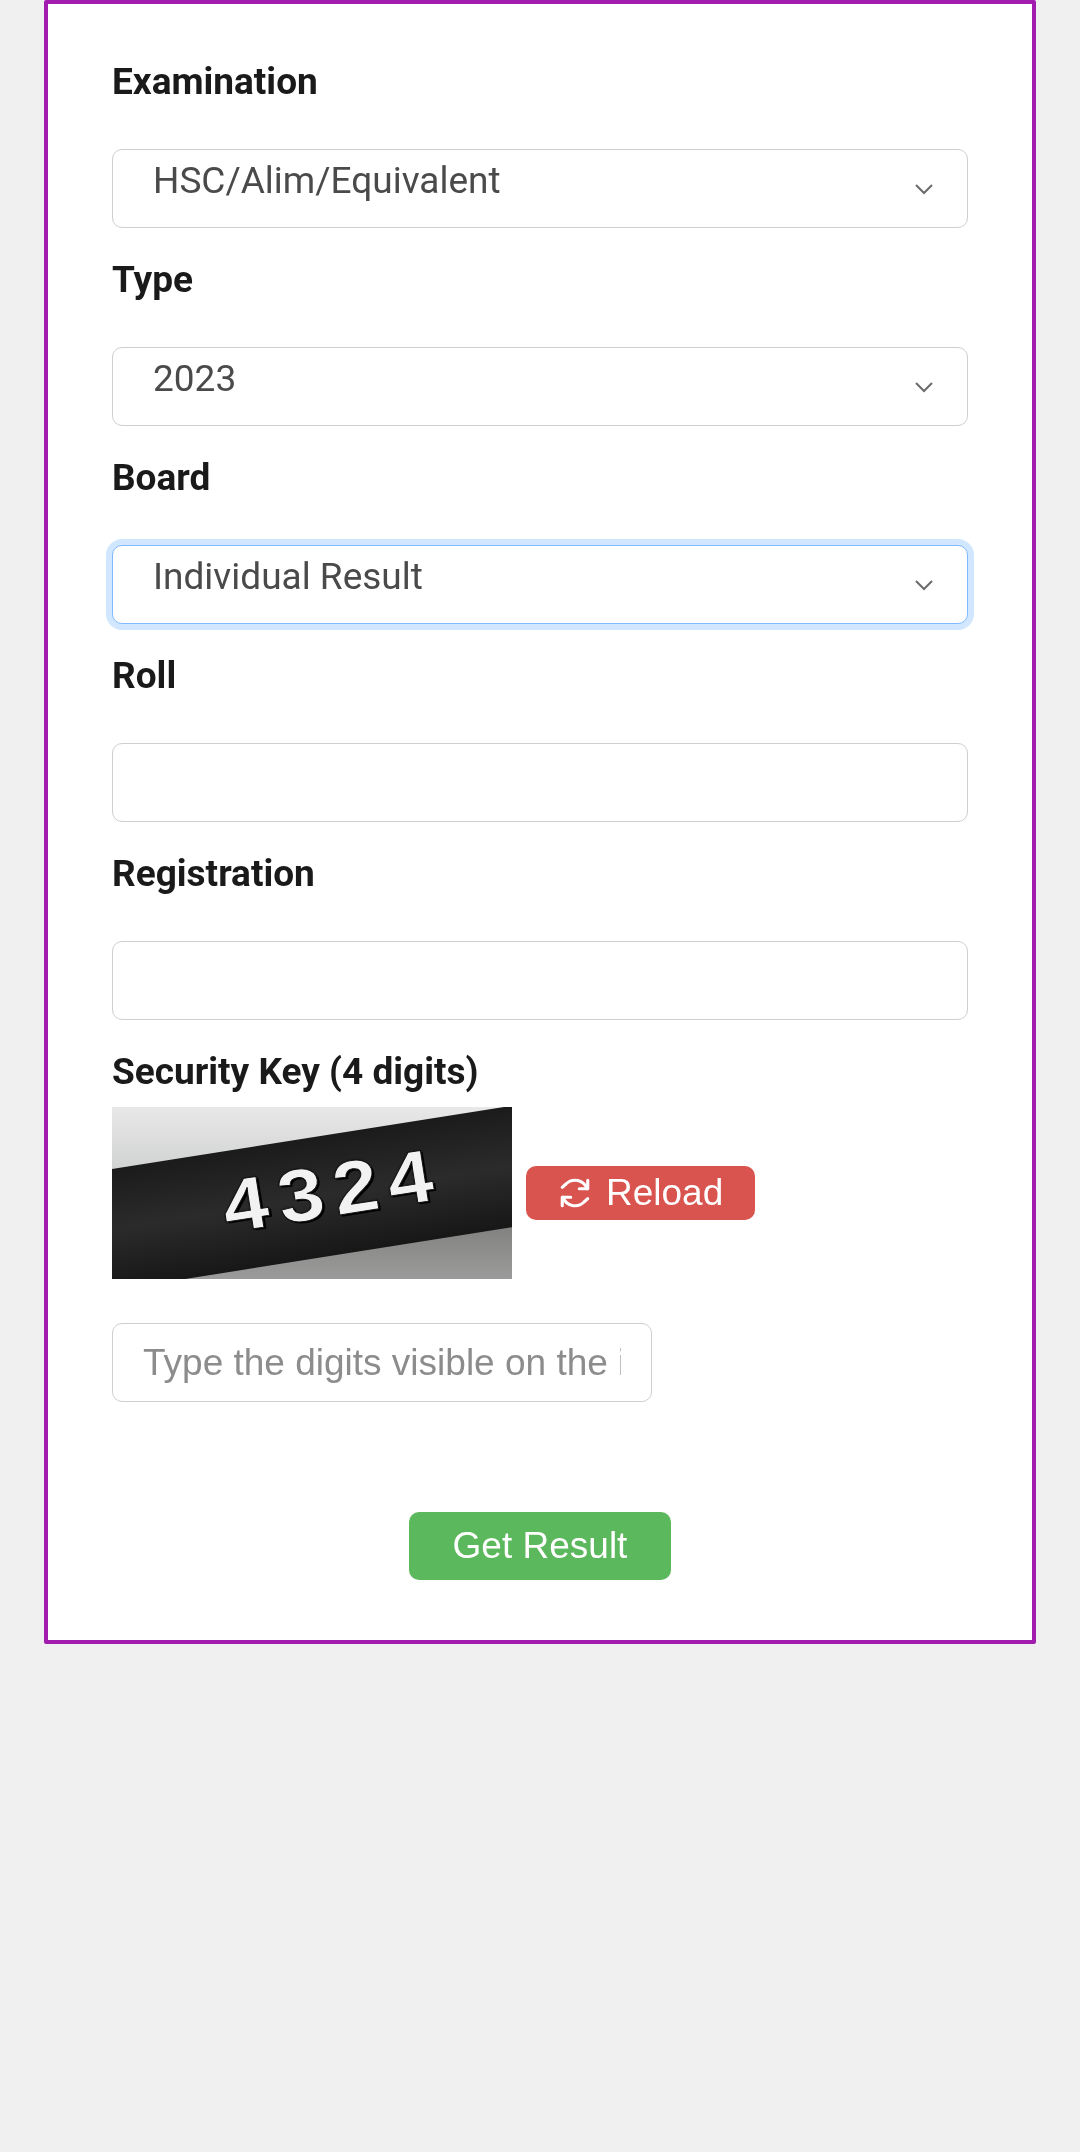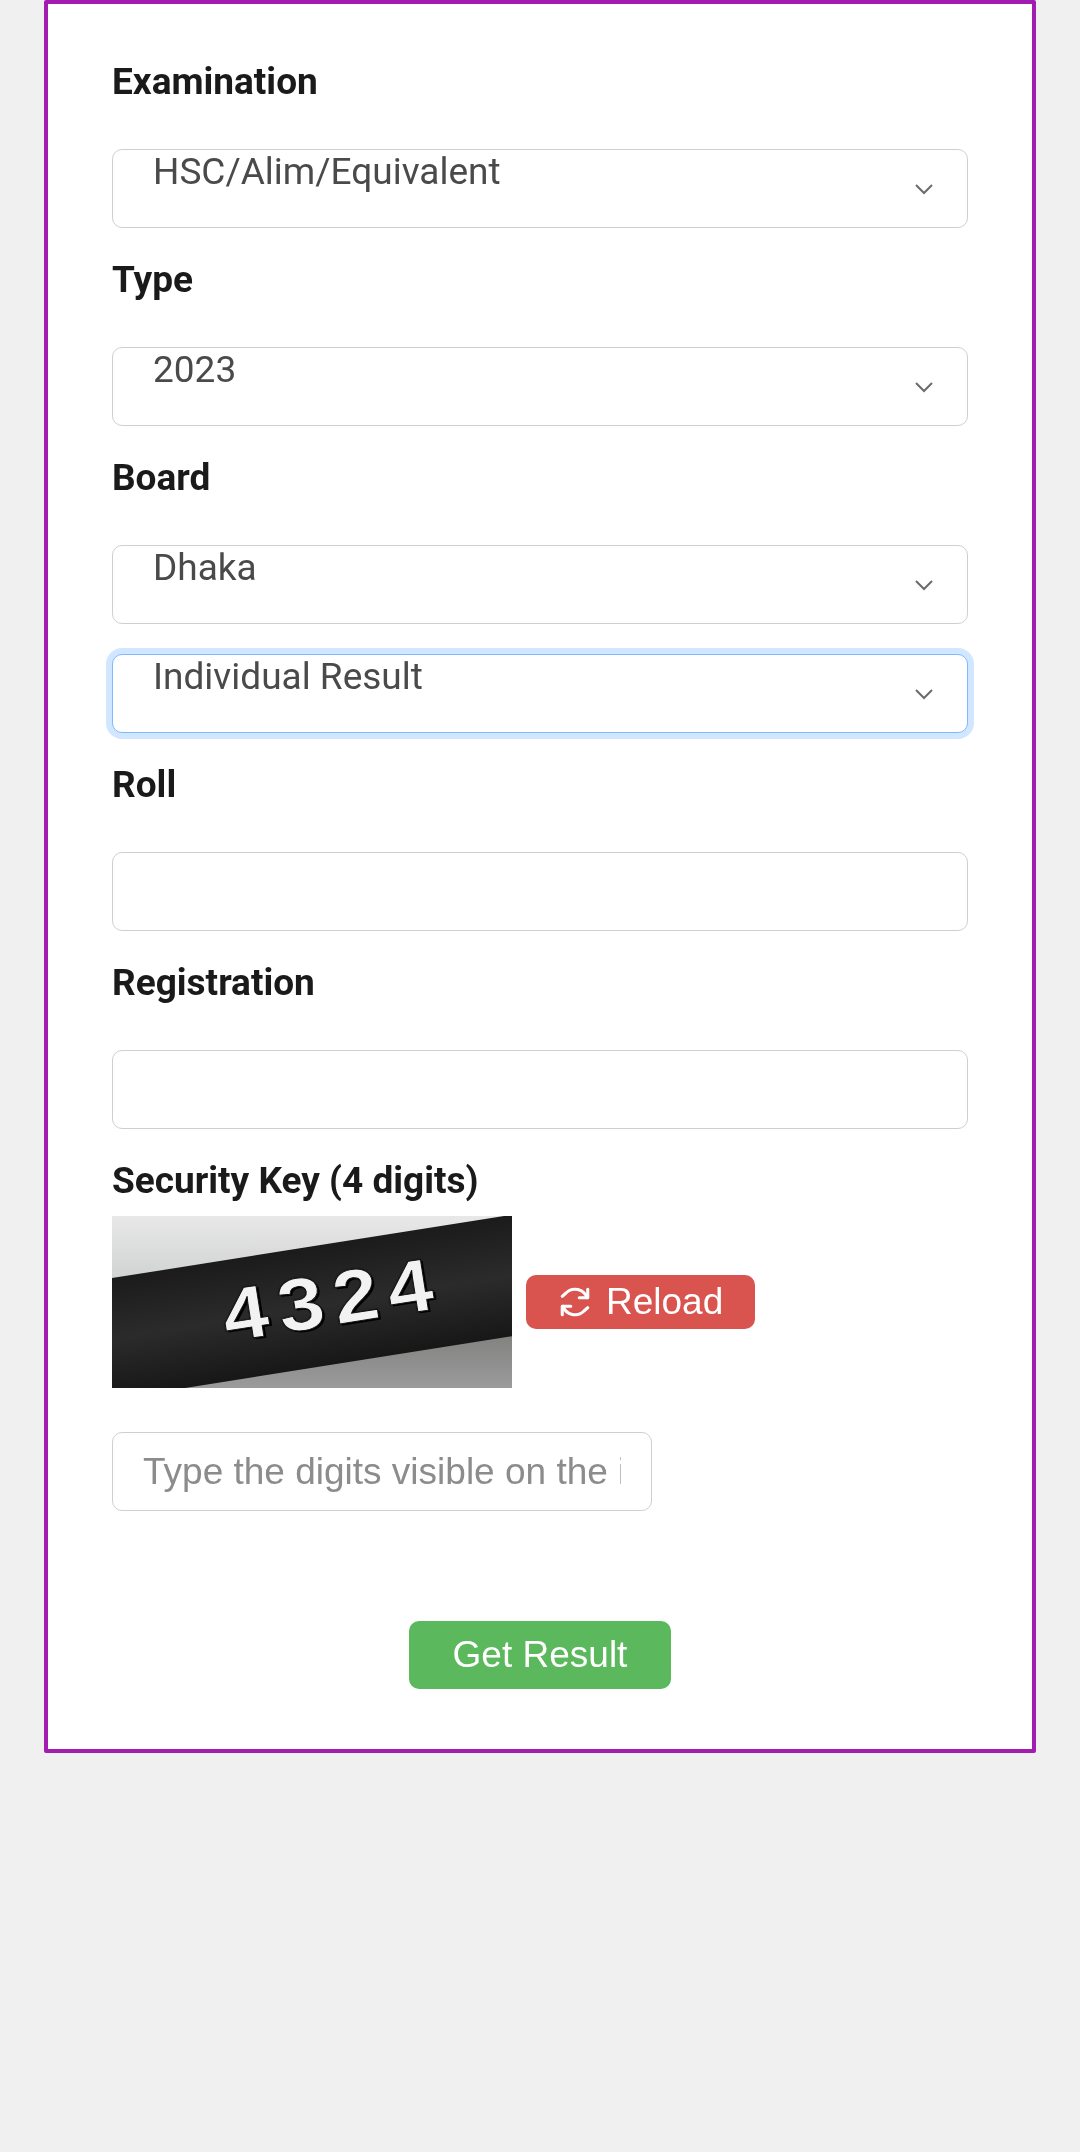--- a/index.html
+++ b/index.html
@@ -35,21 +35,21 @@
   .select-box {
     width: 100%;
     height: 79px;
     border: 1px solid #cfcfcf;
     border-radius: 10px;
     background: #fff;
     padding: 0 58px 16px 40px;
     font-size: 37px;
     color: #4a4a4a;
     display: flex;
-    align-items: flex-start;
+    align-items: center;
     cursor: pointer;
   }
   .select.focused .select-box {
     border: 1px solid #7fb9ff;
     box-shadow: 0 0 0 6px rgba(0,123,255,0.18);
   }
   .chevron {
     position: absolute;
     right: 32px;
     top: 50%;
@@ -177,30 +177,20 @@
         <span class="chevron">
           <svg viewBox="0 0 24 24" fill="none" stroke="#6b6b6b" stroke-width="2">
               <polyline points="4 8 12 16 20 8"></polyline>
             </svg>
         </span>
       </div>
     </div>
 
     <div class="form-group">
       <label class="label">Board</label>
-      <div class="select">
-        <div class="select-box">
-          <span>Dhaka</span>
-        </div>
-        <span class="chevron">
-          <svg viewBox="0 0 24 24" fill="none" stroke="#6b6b6b" stroke-width="2">
-              <polyline points="4 8 12 16 20 8"></polyline>
-            </svg>
-        </span>
-      </div>
     </div>
 
     <div class="form-group">
       <div class="select focused">
         <div class="select-box">
           <span>Individual Result</span>
         </div>
         <span class="chevron">
           <svg viewBox="0 0 24 24" fill="none" stroke="#6b6b6b" stroke-width="2">
               <polyline points="4 8 12 16 20 8"></polyline>

